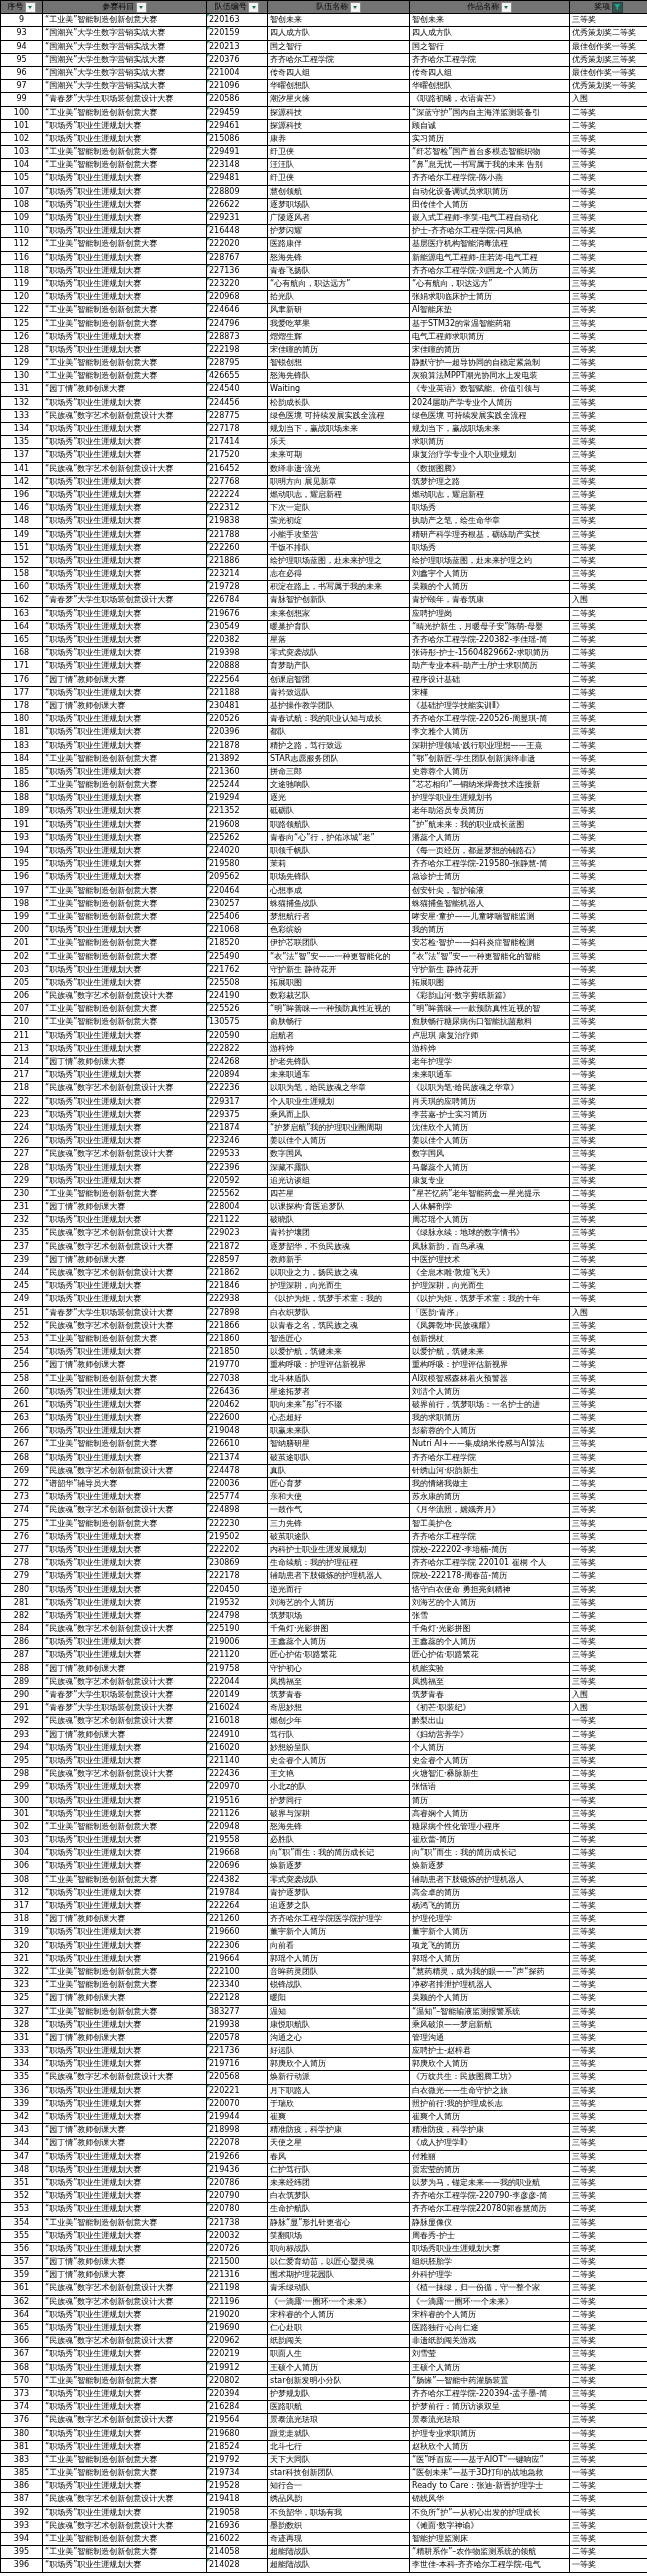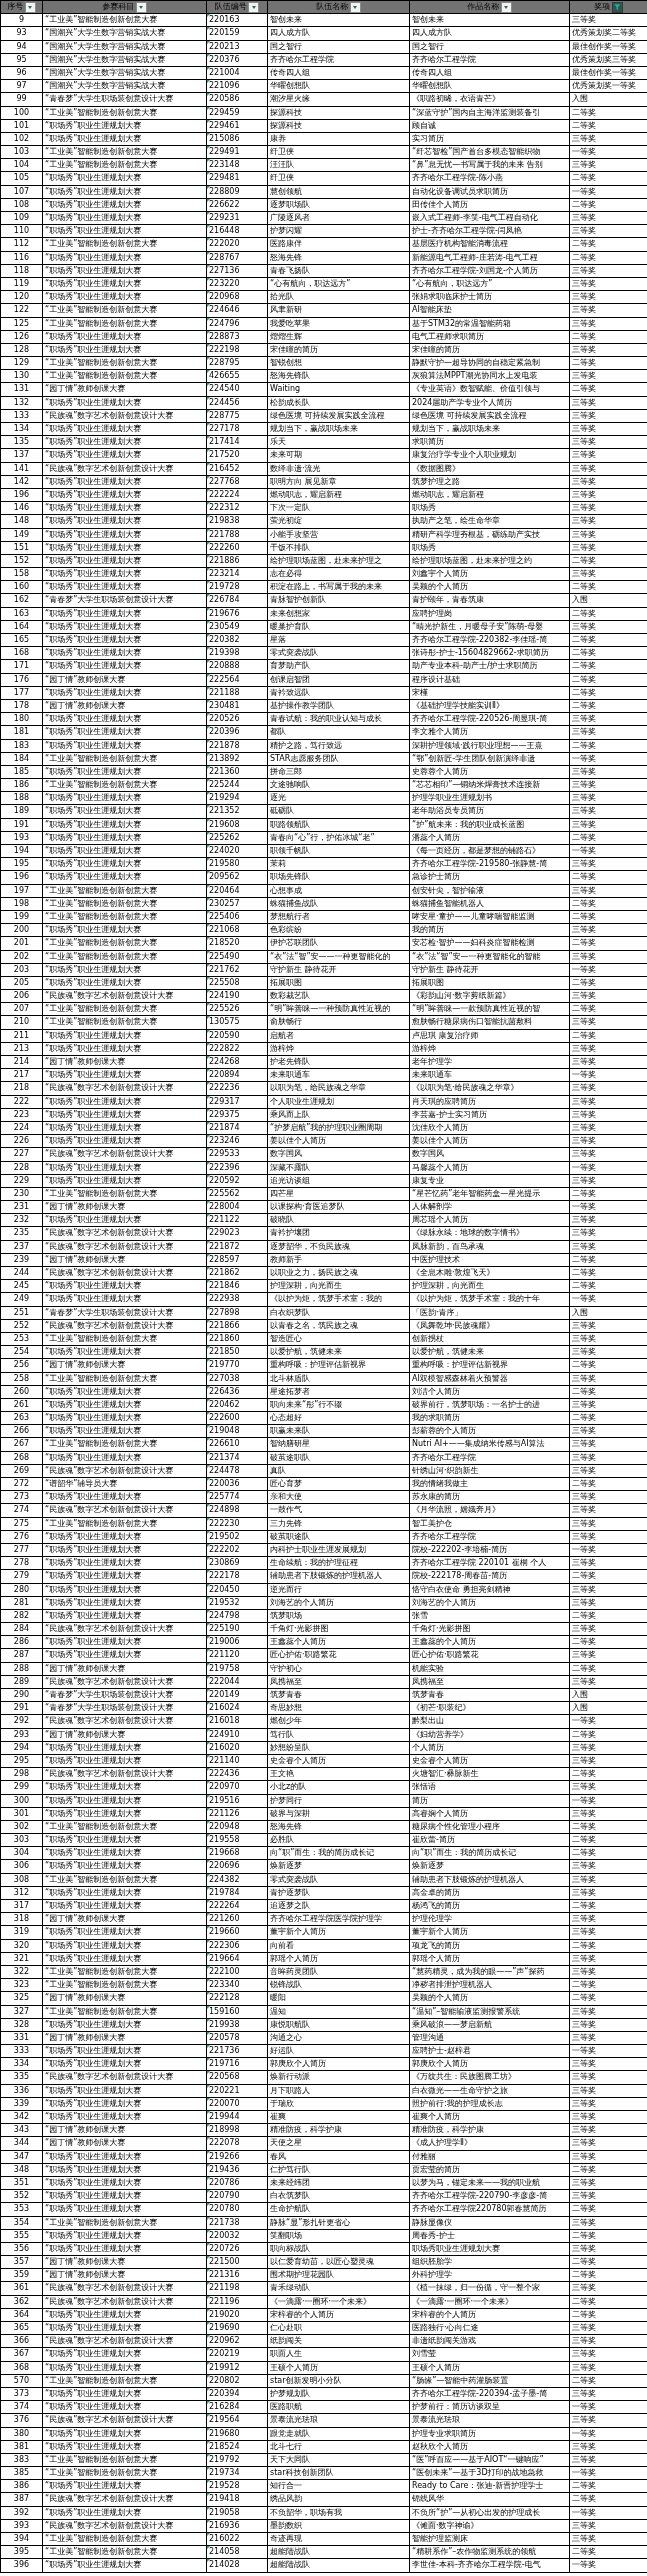--- a/index.html
+++ b/index.html
@@ -1303,21 +1303,21 @@
         <div class="cell c0"><span class="cellval">325</span></div>
         <div class="cell c1"><span class="cellval">“园丁情”教师创课大赛</span></div>
         <div class="cell c2"><span class="gtri"></span><span class="cellval">222128</span></div>
         <div class="cell c3"><span class="cellval">暖阳</span></div>
         <div class="cell c4"><span class="cellval">吴颖的个人简历</span></div>
         <div class="cell c5"><span class="cellval">二等奖</span></div>
       </div>
       <div class="drow">
         <div class="cell c0"><span class="cellval">327</span></div>
         <div class="cell c1"><span class="cellval">“工业美”智能制造创新创意大赛</span></div>
-        <div class="cell c2"><span class="gtri"></span><span class="cellval">159160</span></div>
+        <div class="cell c2"><span class="gtri"></span><span class="cellval">383277</span></div>
         <div class="cell c3"><span class="cellval">温知</span></div>
         <div class="cell c4"><span class="cellval">“温知”–智能输液监测报警系统</span></div>
         <div class="cell c5"><span class="cellval">三等奖</span></div>
       </div>
       <div class="drow">
         <div class="cell c0"><span class="cellval">328</span></div>
         <div class="cell c1"><span class="cellval">“职场秀”职业生涯规划大赛</span></div>
         <div class="cell c2"><span class="gtri"></span><span class="cellval">219938</span></div>
         <div class="cell c3"><span class="cellval">康悦职航队</span></div>
         <div class="cell c4"><span class="cellval">乘风破浪——梦启新航</span></div>

